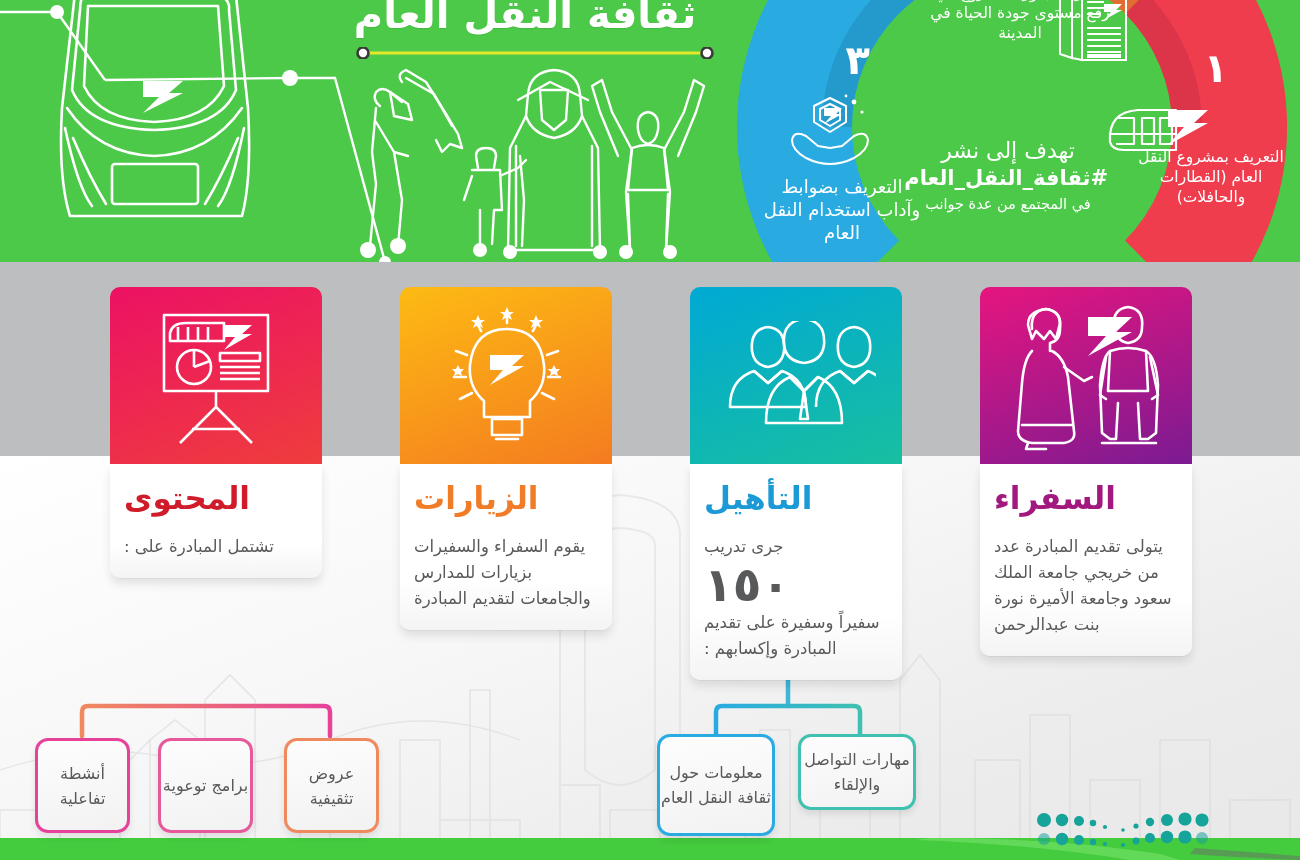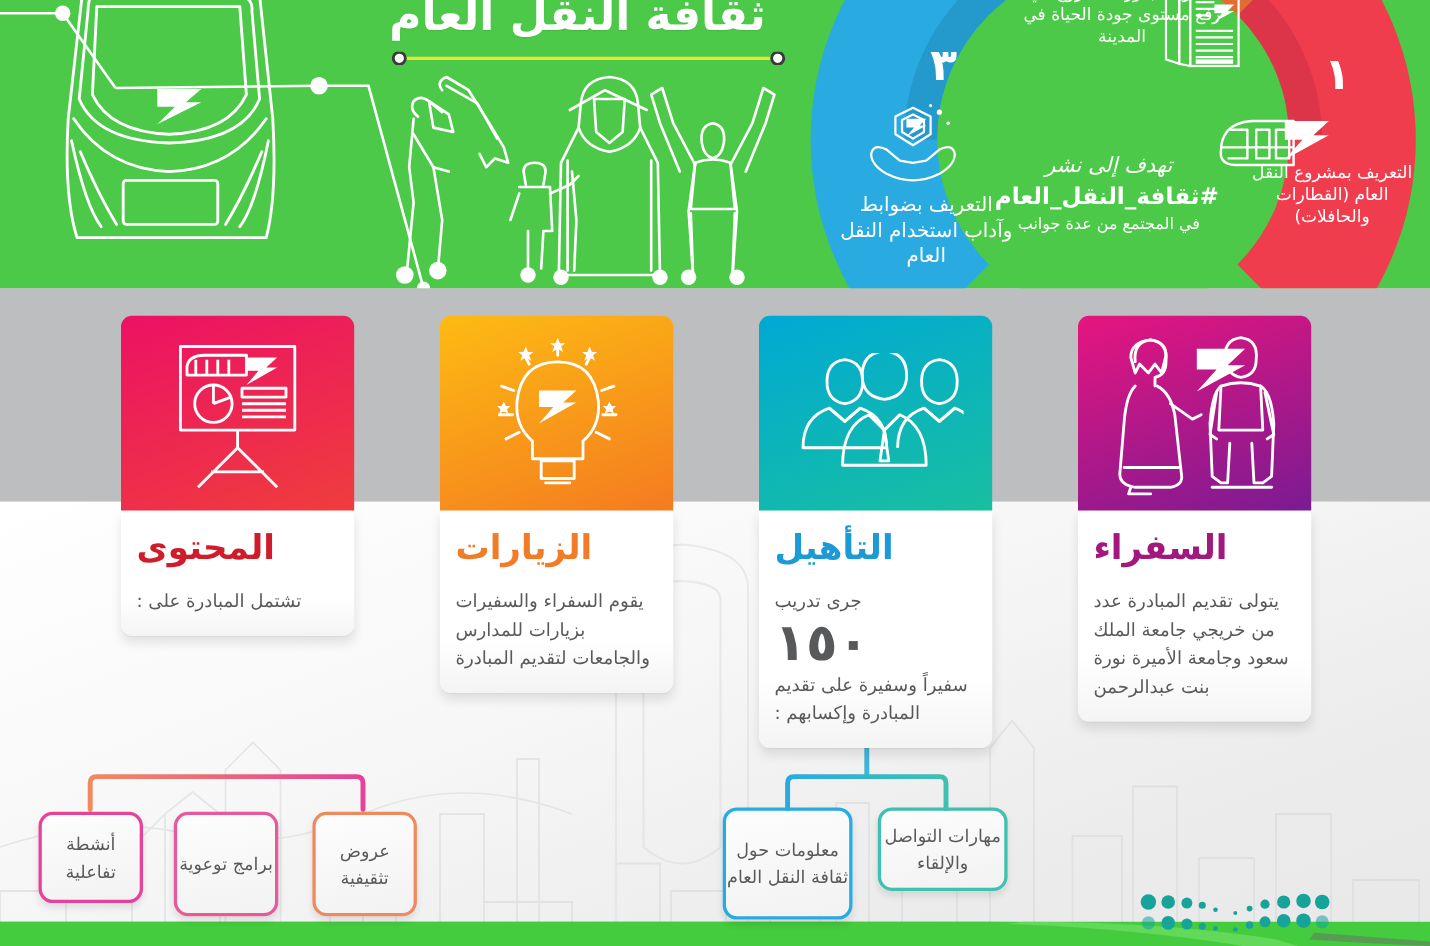--- a/index.html
+++ b/index.html
@@ -45,21 +45,21 @@
   .seg-label{ position:absolute; color:#fff; text-align:center; z-index:6; line-height:1.28;}
   .seg-num{ color:#fff; font-size:40px; font-weight:bold; line-height:1; }
 
   #seg1-label{ right:14px; top:148px; width:150px; font-size:15.5px;margin-left:32px; }
   #seg1-num{ position:absolute; right:72px; top:48px; z-index:6;}
   #seg2-label{ right:190px; top:-16px; width:180px; font-size:15.5px; }
   #seg3-label{ right:378px; top:175px; width:160px; font-size:18px; }
   #seg3-num{ position:absolute; right:430px; top:40px; z-index:6;}
 
   .center-label{ position:absolute; right:192px; top:138px; width:200px; text-align:center; color:#fff; z-index:7;}
-  .center-l1{ font-size:19px; line-height:25px;font-style:italic;}
+  .center-l1{ font-size:22px; line-height:25px;}
   .center-l2{ font-size:21px; font-weight:bold; line-height:30px; letter-spacing:-.3px;}
   .center-l3{ font-size:14.5px; line-height:22px;}
 
   
   .card{
     position:absolute; width:212px; z-index:8;
   }
   .card-top{
     height:177px; border-radius:10px 10px 0 0; position:relative; overflow:hidden;
   }
@@ -403,21 +403,21 @@
         </g>
         <path d="M82 14 l44 0 l-16 15 l16 0 l-44 24 l18 -20 l-18 0 z" fill="#fff"></path>
       </svg>
     </div>
     <div class="card-body">
       <div class="card-title" style="color:#a2187e;">السفراء</div>
       <div class="card-text">يتولى تقديم المبادرة عدد من خريجي جامعة الملك سعود وجامعة الأميرة نورة بنت عبدالرحمن</div>
     </div>
   </div>
 
-  <div class="subbox" style="left:35px; top:738px; width:95px; height:83px; border:3.5px solid #e6429a;">
+  <div class="subbox" style="left:35px; top:738px; width:95px; height:95px; border:3.5px solid #e6429a;">
     <span>أنشطة تفاعلية</span>
   </div>
   <div class="subbox" style="left:158px; top:738px; width:95px; height:95px; border:3.5px solid #e6599a;">
     <span>برامج توعوية</span>
   </div>
   <div class="subbox" style="left:284px; top:738px; width:95px; height:95px; border:3.5px solid #ef8a5f;">
     <span>عروض تثقيفية</span>
   </div>
 
   <div class="subbox" style="left:657px; top:734px; width:118px; height:102px; border:3.5px solid #29abe2;">

